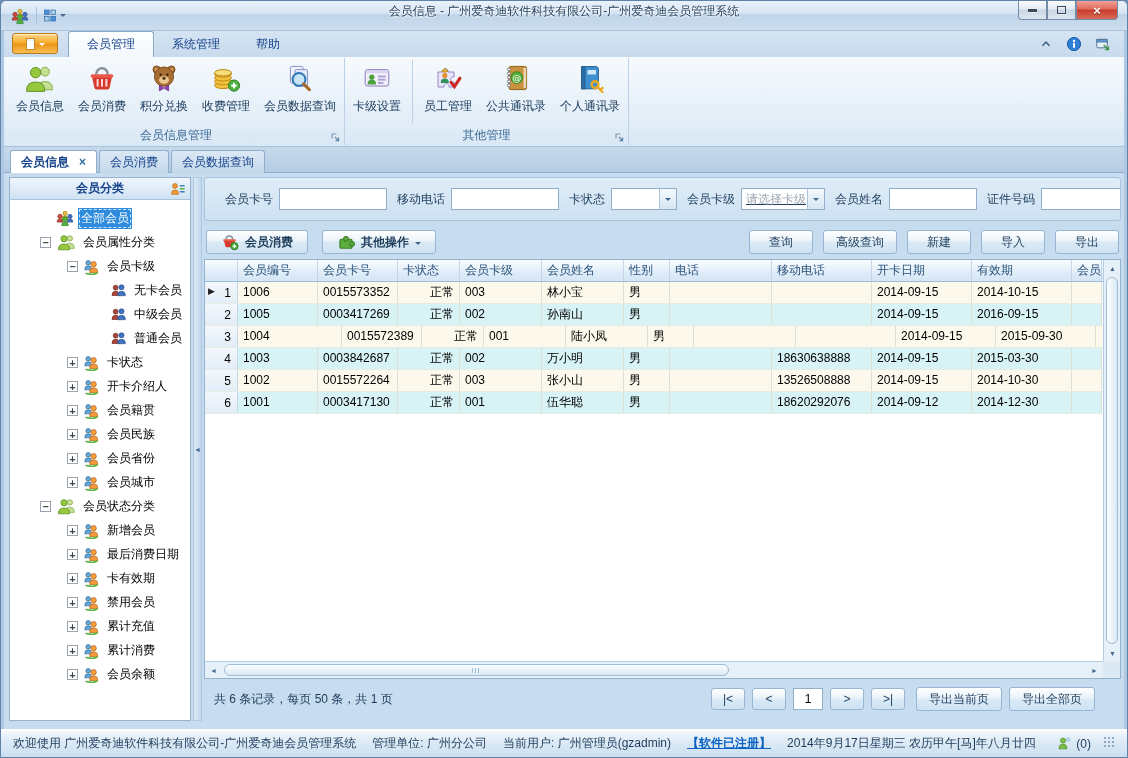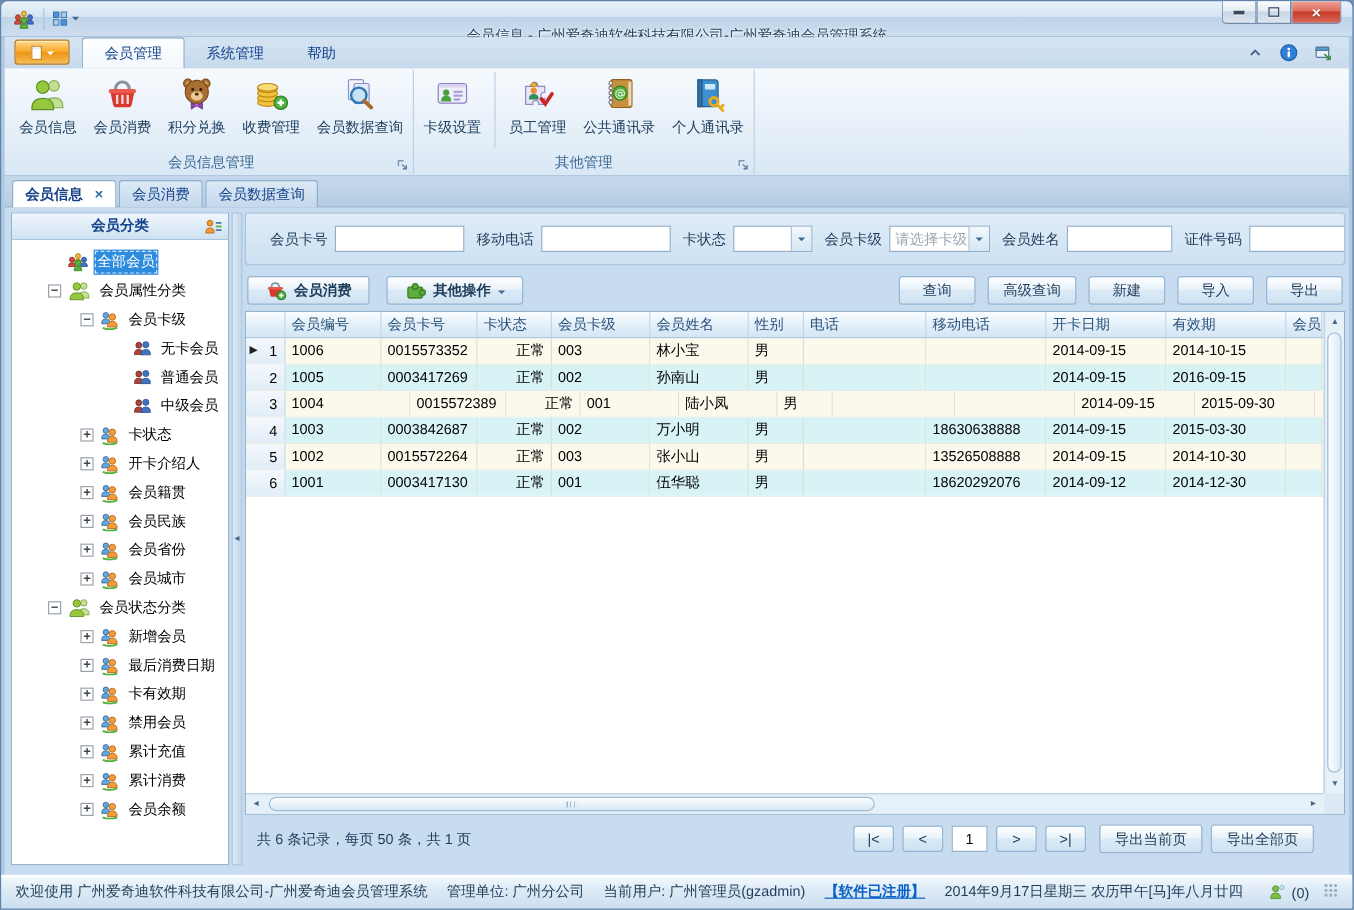--- a/index.html
+++ b/index.html
@@ -14,21 +14,21 @@
   .icn svg{width:100%;height:100%;display:block;}
 
   
   .titlebar{position:absolute;left:0;top:0;right:0;height:30px;
     background:linear-gradient(#EAF2FA,#D4E3F2 45%,#BFD4E9 46%,#CCDDEF);
     border-bottom:1px solid #A9C3DD;border-radius:5px 5px 0 0;}
   .tb-appicon{position:absolute;left:10px;top:6px;width:18px;height:18px;}
   .tb-sep{position:absolute;left:35px;top:6px;width:1px;height:18px;background:#A9C3DD;}
   .tb-qat{position:absolute;left:42px;top:7px;display:flex;align-items:center;gap:3px;cursor:default;}
   .caret-d{width:0;height:0;border:3.5px solid transparent;border-top-color:#44688C;margin-top:4px;}
-  .tb-title{position:absolute;left:120px;right:120px;top:20px;text-align:center;color:#1E3C5A;
+  .tb-title{position:absolute;left:120px;right:120px;top:2px;text-align:center;color:#1E3C5A;
     text-shadow:0 0 3px #fff,0 1px 2px #fff;white-space:nowrap;overflow:hidden;}
   .winbtns{position:absolute;top:0;right:9px;display:flex;}
   .winbtn{width:29px;height:19px;border:1px solid #748CA5;border-top:none;
     background:linear-gradient(#FBFDFE,#E3EBF3 45%,#C8D6E4 50%,#DCE6F0);
     display:flex;align-items:center;justify-content:center;}
   .winbtn.first{border-radius:0 0 0 4px;}
   .winbtn.close{width:42px;border-radius:0 0 4px 0;
     background:linear-gradient(#EFA198,#E06A5B 45%,#C73B2C 50%,#D96A58);}
   .glyph-min{width:9px;height:3px;background:#3A4A5C;box-shadow:0 1px 0 #fff8;}
   .glyph-max{width:9px;height:8px;border:1.6px solid #3A4A5C;box-shadow:0 1px 0 #fff8;}
@@ -92,21 +92,21 @@
   .content{position:absolute;left:200px;top:0;right:3px;bottom:0;}
 
   
   .search-panel{position:absolute;left:0;right:0;top:4px;height:44px;
     background:linear-gradient(#E0EDF8,#CDE1F2);border:1px solid #A9C4DC;border-radius:3px;
     display:flex;align-items:center;padding:0 8px 0 20px;overflow:hidden;}
   .sf{display:flex;align-items:center;margin-right:10px;}
   .sf-label{margin-right:6px;white-space:nowrap;color:#1E3C5A;}
   .tbox{height:22px;border:1px solid #92AEC8;background:#fff;padding:0 4px;
     font:12px "Liberation Sans","DejaVu Sans",sans-serif;color:#000;}
-  .combo{height:22px;border:1px solid #92AEC8;background:#fff;display:flex;align-items:center;}
+  .combo{height:22px;border:1px solid #92AEC8;background:#fff;display:flex;align-items:center;text-decoration:underline;}
   .combo-value{flex:1;padding:0 4px;white-space:nowrap;overflow:hidden;color:#000;}
   .combo-value.ph{color:#9AA6B2;}
   .combo-btn{width:17px;height:100%;border-left:1px solid #A9C4DC;flex:none;
     background:linear-gradient(#F4F9FD,#D5E6F4);display:flex;align-items:center;justify-content:center;}
 
   
   .action-bar{position:absolute;left:0;right:0;top:54px;height:30px;display:flex;align-items:center;}
   .btn{height:24px;border:1px solid #98B6D4;border-radius:3px;color:#1E3C5A;
     background:linear-gradient(#FEFFFF,#EAF3FA 45%,#DAEAF7 50%,#CFE2F2);
     display:inline-flex;align-items:center;justify-content:center;padding:0 12px;
@@ -479,33 +479,33 @@
           <div class="titem" style="padding-left:84px">
             <span class="exp-sp"></span>
             <span class="icn" style="width:17px;height:17px">
               <svg viewBox="0 0 18 18">
                 <circle cx="6" cy="6" r="2.6" fill="#A9453C" stroke="#6E241D" stroke-width=".7"></circle>
                 <path d="M2.2 13.6q0-3.8 3.8-3.8t3.8 3.8v.7H2.2z" fill="#A9453C" stroke="#6E241D" stroke-width=".7"></path>
                 <circle cx="12.2" cy="5.6" r="2.7" fill="#3F74C4" stroke="#27508F" stroke-width=".7"></circle>
                 <path d="M8.2 13.8q0-4 4-4t4 4v.7h-8z" fill="#3F74C4" stroke="#27508F" stroke-width=".7"></path>
               </svg>
             </span>
-            <span class="tlabel">普通会员</span>
+            <span class="tlabel">中级会员</span>
           </div>
           <div class="titem" style="padding-left:84px">
             <span class="exp-sp"></span>
             <span class="icn" style="width:17px;height:17px">
               <svg viewBox="0 0 18 18">
                 <circle cx="6" cy="6" r="2.6" fill="#A9453C" stroke="#6E241D" stroke-width=".7"></circle>
                 <path d="M2.2 13.6q0-3.8 3.8-3.8t3.8 3.8v.7H2.2z" fill="#A9453C" stroke="#6E241D" stroke-width=".7"></path>
                 <circle cx="12.2" cy="5.6" r="2.7" fill="#3F74C4" stroke="#27508F" stroke-width=".7"></circle>
                 <path d="M8.2 13.8q0-4 4-4t4 4v.7h-8z" fill="#3F74C4" stroke="#27508F" stroke-width=".7"></path>
               </svg>
             </span>
-            <span class="tlabel">中级会员</span>
+            <span class="tlabel">普通会员</span>
           </div>
           <div class="titem" style="padding-left:57px">
             <span class="exp">+</span>
             <span class="icn" style="width:17px;height:17px">
               <svg viewBox="0 0 17 17">
                 <circle cx="5.2" cy="4.8" r="2.3" fill="#5FA8E0" stroke="#39648C" stroke-width=".7"></circle>
                 <path d="M1.8 11.2q0-3.4 3.4-3.4t3.4 3.4v.6H1.8z" fill="#5FA8E0" stroke="#39648C" stroke-width=".7"></path>
                 <circle cx="10.6" cy="6.2" r="2.7" fill="#F59B3C" stroke="#B26410" stroke-width=".7"></circle>
                 <path d="M6.6 13.8q0-4 4-4t4 4v.7h-8z" fill="#F59B3C" stroke="#B26410" stroke-width=".7"></path>
                 <path d="M2.6 15.2q6 2.4 12-.2" stroke="#57B33E" stroke-width="1.7" fill="none"></path>

